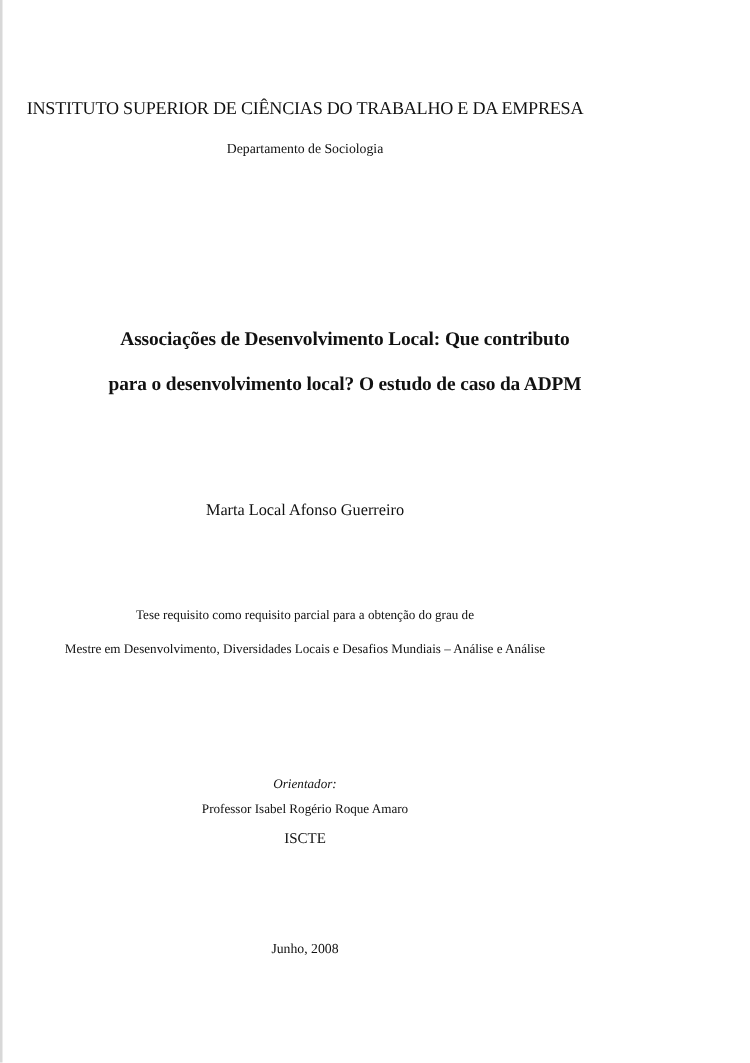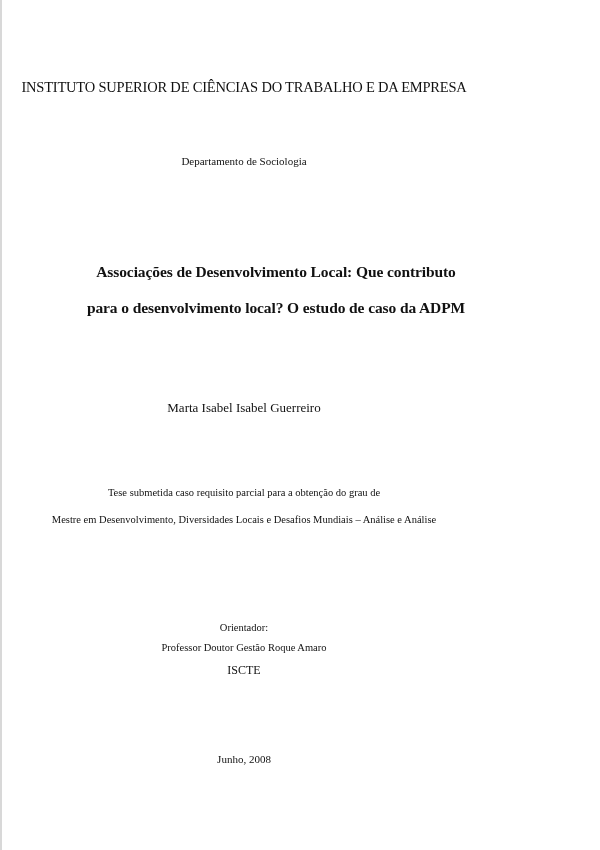--- a/index.html
+++ b/index.html
@@ -29,21 +29,20 @@
       white-space: nowrap;
     }
     .institution {
       top: 79px;
       font-size: 14.5px;
       letter-spacing: -0.2px;
     }
     .department {
       top: 113px;
       font-size: 11px;
-      margin-top: 42px;
     }
     .title {
       font-weight: bold;
       font-size: 15.5px;
       letter-spacing: -0.1px;
       padding-left: 32px;
     }
     .title-1 { top: 263px; }
     .title-2 { top: 299px; text-align: center; }
     .author {
@@ -54,20 +53,21 @@
       top: 487px;
       font-size: 10.5px;
     }
     .thesis-2 {
       top: 514px;
       font-size: 10.5px;
     }
     .advisor-label {
       top: 622px;
       font-size: 10.5px;
+      font-style: italic;
     }
     .advisor-name {
       top: 642px;
       font-size: 10.5px;
     }
     .advisor-inst {
       top: 663px;
       font-size: 12px;
     }
     .date {
@@ -80,23 +80,23 @@
 
 <div class="left-edge"></div>
 
 <div class="page">
   <div class="line institution">INSTITUTO SUPERIOR DE CIÊNCIAS DO TRABALHO E DA EMPRESA</div>
   <div class="line department">Departamento de Sociologia</div>
 
   <div class="line title title-1">Associações de Desenvolvimento Local: Que contributo</div>
   <div class="line title title-2">para o desenvolvimento local? O estudo de caso da ADPM</div>
 
-  <div class="line author">Marta Isabel Isabel Guerreiro</div>
+  <div class="line author">Marta Local Afonso Guerreiro</div>
 
-  <div class="line thesis-1">Tese submetida caso requisito parcial para a obtenção do grau de</div>
+  <div class="line thesis-1">Tese requisito como requisito parcial para a obtenção do grau de</div>
   <div class="line thesis-2">Mestre em Desenvolvimento, Diversidades Locais e Desafios Mundiais – Análise e Análise</div>
 
   <div class="line advisor-label">Orientador:</div>
-  <div class="line advisor-name">Professor Doutor Gestão Roque Amaro</div>
+  <div class="line advisor-name">Professor Isabel Rogério Roque Amaro</div>
   <div class="line advisor-inst">ISCTE</div>
 
   <div class="line date">Junho, 2008</div>
 </div>
 
 </body></html>

